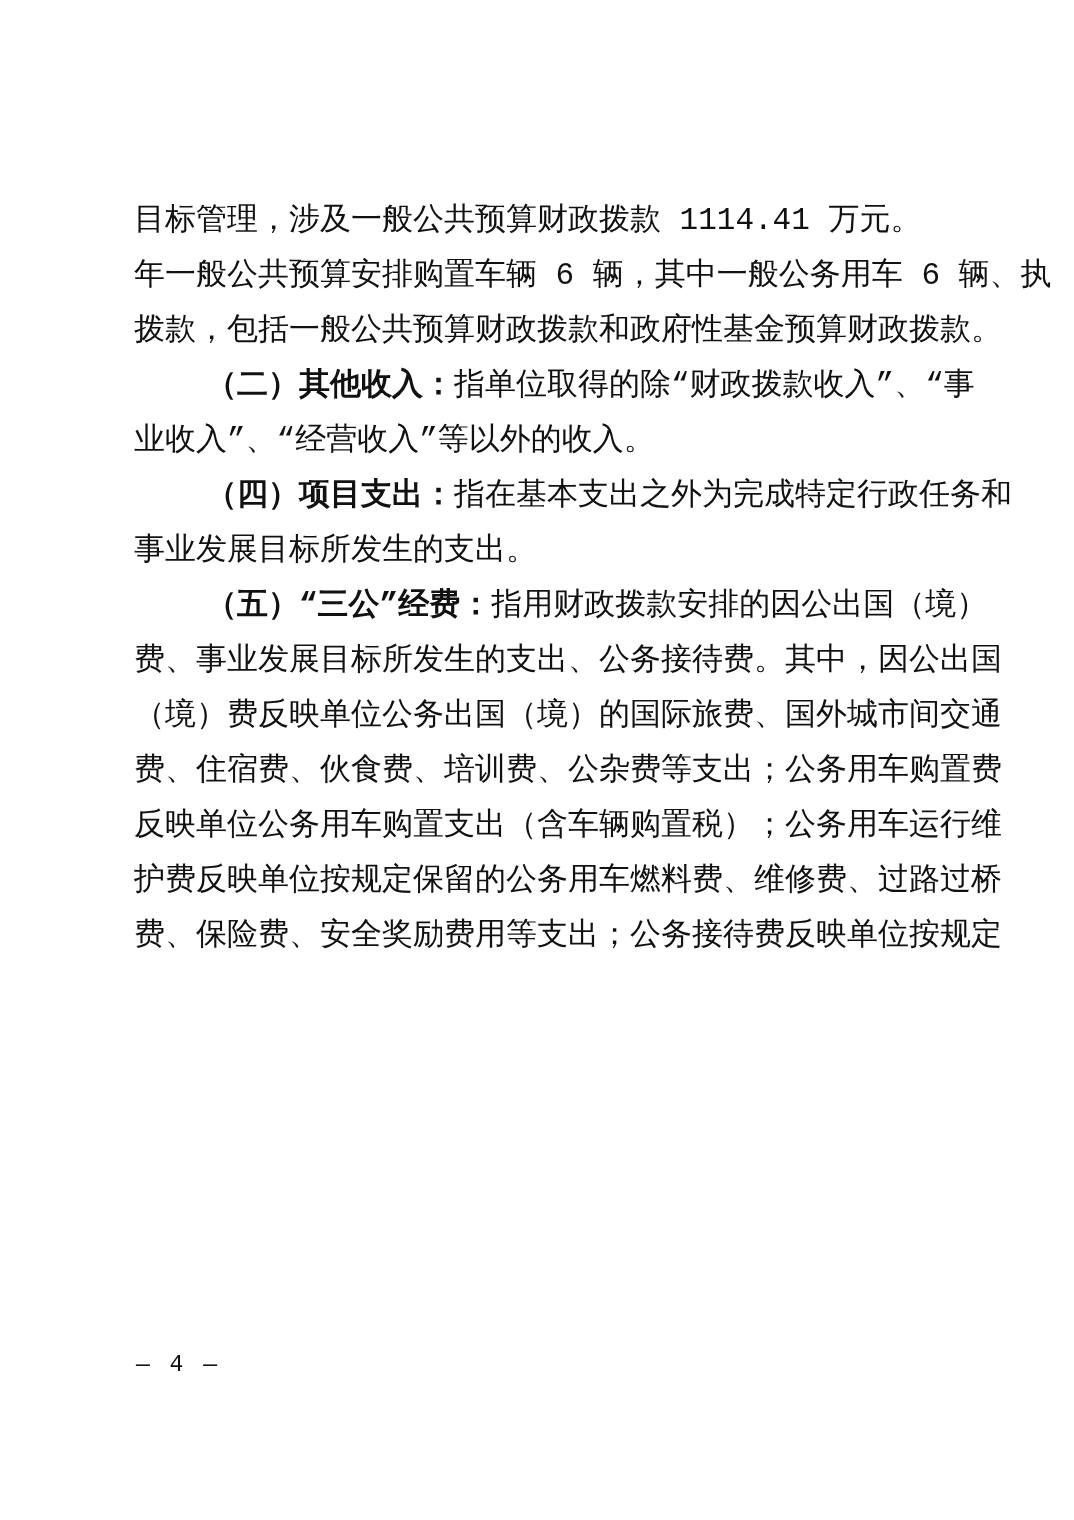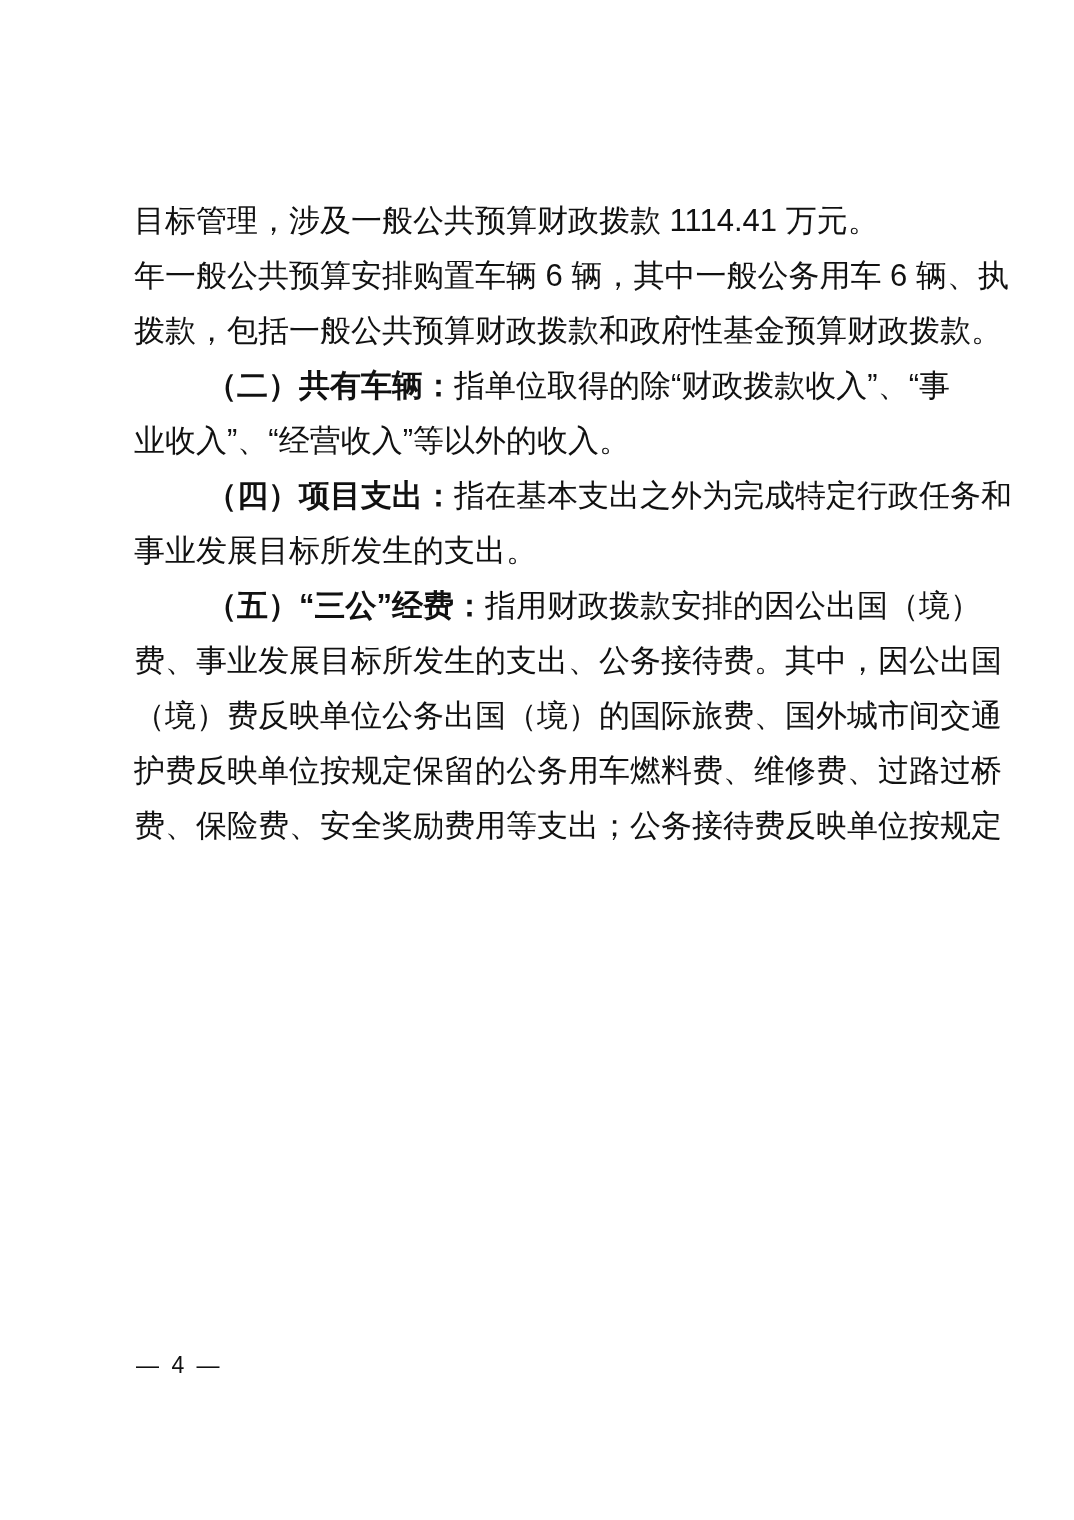--- a/index.html
+++ b/index.html
@@ -8,21 +8,21 @@
     background: #ffffff;
   }
   .page {
     position: relative;
     width: 1074px;
     height: 1520px;
     background: #ffffff;
     overflow: hidden;
     color: #111111;
     
-    font-family: Liberation Sans, sans-serif;
+    font-family: Liberation Mono, monospace;
   }
   .doc {
     position: absolute;
     left: 134px;
     top: 193px;
     width: 806px;
   }
   .paragraph { margin: 0; }
   .line {
     height: 55px;
@@ -60,29 +60,31 @@
       <div class="paragraph">
         <div class="line"><span class="seg">目标管理，涉及一般公共预算财政拨款 1114.41 万元。</span></div>
       </div>
       <div class="paragraph">
         <div class="line fill"><span class="seg">年一般公共预算安排购置车辆 6 辆，其中一般公务用车 6 辆、执</span></div>
       </div>
       <div class="paragraph">
         <div class="line"><span class="seg">拨款，包括一般公共预算财政拨款和政府性基金预算财政拨款。</span></div>
       </div>
       <div class="paragraph">
-        <div class="line fill indent"><span class="seg bold">（二）共有车辆：</span><span class="seg">指单位取得的除“财政拨款收入”、“事</span></div>
+        <div class="line fill indent"><span class="seg bold">（二）其他收入：</span><span class="seg">指单位取得的除“财政拨款收入”、“事</span></div>
         <div class="line"><span class="seg">业收入”、“经营收入”等以外的收入。</span></div>
       </div>
       <div class="paragraph">
         <div class="line fill indent"><span class="seg bold">（四）项目支出：</span><span class="seg">指在基本支出之外为完成特定行政任务和</span></div>
         <div class="line"><span class="seg">事业发展目标所发生的支出。</span></div>
       </div>
       <div class="paragraph">
         <div class="line fill indent"><span class="seg bold">（五）“三公”经费：</span><span class="seg">指用财政拨款安排的因公出国（境）</span></div>
         <div class="line fill"><span class="seg">费、事业发展目标所发生的支出、公务接待费。其中，因公出国</span></div>
         <div class="line fill"><span class="seg">（境）费反映单位公务出国（境）的国际旅费、国外城市间交通</span></div>
+        <div class="line fill"><span class="seg">费、住宿费、伙食费、培训费、公杂费等支出；公务用车购置费</span></div>
+        <div class="line fill"><span class="seg">反映单位公务用车购置支出（含车辆购置税）；公务用车运行维</span></div>
         <div class="line fill"><span class="seg">护费反映单位按规定保留的公务用车燃料费、维修费、过路过桥</span></div>
         <div class="line fill"><span class="seg">费、保险费、安全奖励费用等支出；公务接待费反映单位按规定</span></div>
       </div>
     </div>
   <div class="footer">— 4 —</div>
 </div>
 
 </body></html>

